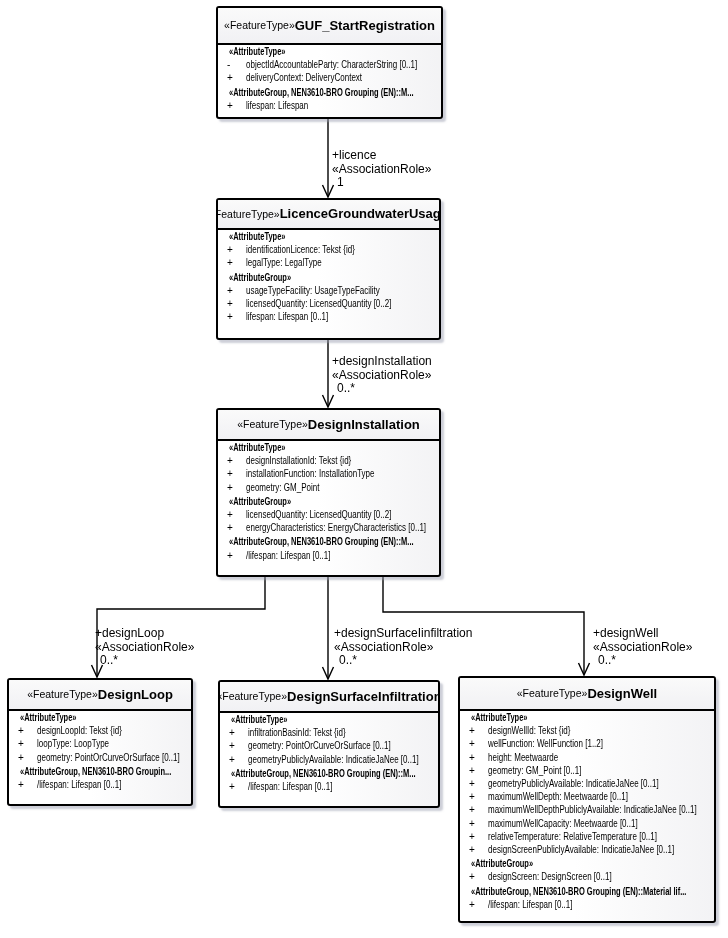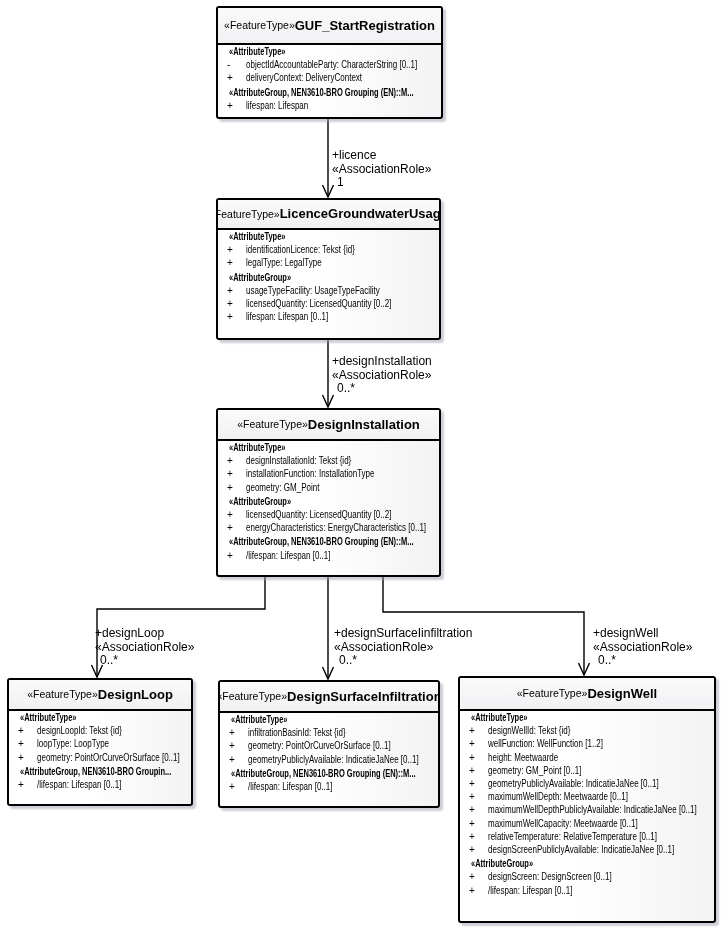--- a/index.html
+++ b/index.html
@@ -160,20 +160,21 @@
         <div class="m-attr"><span class="vis">+</span><span class="txt">height: Meetwaarde</span></div>
         <div class="m-attr"><span class="vis">+</span><span class="txt">geometry: GM_Point [0..1]</span></div>
         <div class="m-attr"><span class="vis">+</span><span class="txt">geometryPubliclyAvailable: IndicatieJaNee [0..1]</span></div>
         <div class="m-attr"><span class="vis">+</span><span class="txt">maximumWellDepth: Meetwaarde [0..1]</span></div>
         <div class="m-attr"><span class="vis">+</span><span class="txt">maximumWellDepthPubliclyAvailable: IndicatieJaNee [0..1]</span></div>
         <div class="m-attr"><span class="vis">+</span><span class="txt">maximumWellCapacity: Meetwaarde [0..1]</span></div>
         <div class="m-attr"><span class="vis">+</span><span class="txt">relativeTemperature: RelativeTemperature [0..1]</span></div>
         <div class="m-attr"><span class="vis">+</span><span class="txt">designScreenPubliclyAvailable: IndicatieJaNee [0..1]</span></div>
         <div class="m-group"><span class="txt">«AttributeGroup»</span></div>
         <div class="m-attr"><span class="vis">+</span><span class="txt">designScreen: DesignScreen [0..1]</span></div>
+        <div class="m-group"><span class="txt">«AttributeGroup, NEN3610-BRO Grouping (EN)::Material lif...</span></div>
         <div class="m-attr"><span class="vis">+</span><span class="txt">/lifespan: Lifespan [0..1]</span></div>
       </div>
   </div>
 
   <div class="edge-label" style="left:332px;top:149px;">
     <div>+licence</div>
     <div>«AssociationRole»</div>
     <div class="mult">1</div>
   </div>
 

